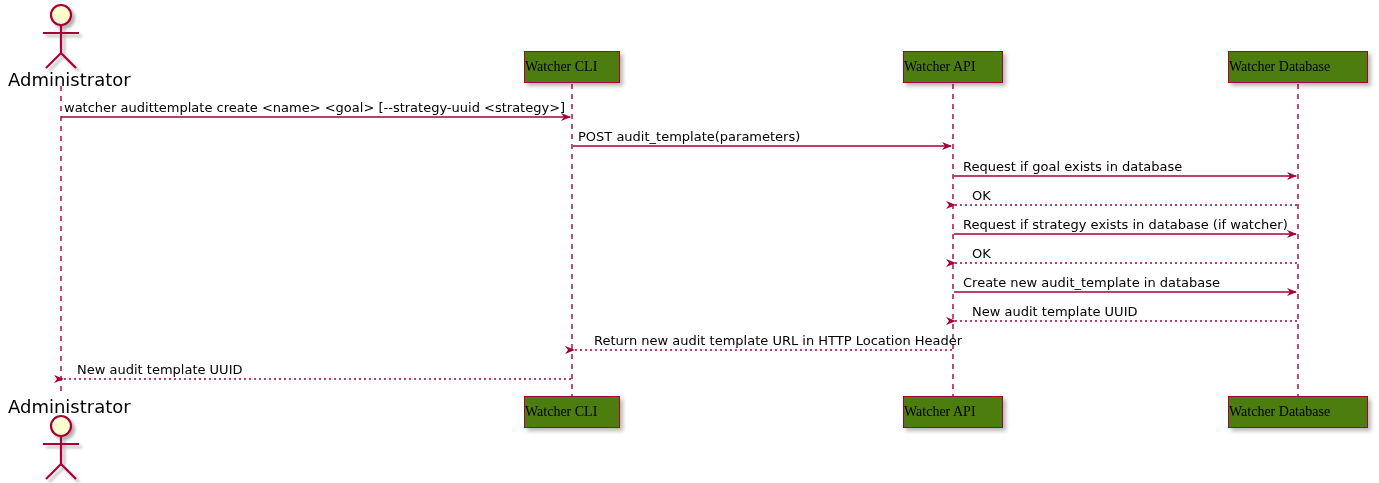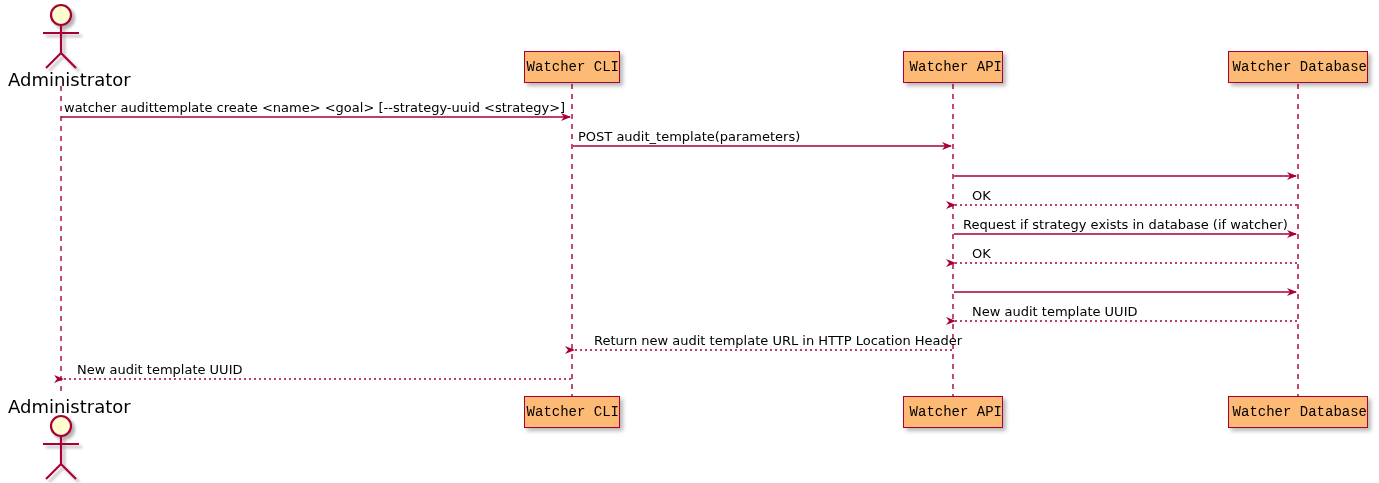--- a/index.html
+++ b/index.html
@@ -28,27 +28,27 @@
     position: absolute;
     font-family: "DejaVu Sans", sans-serif;
     font-size: 13px;
     color: #000000;
     white-space: nowrap;
     line-height: 14px;
   }
   .participant-box {
     position: absolute;
     box-sizing: border-box;
-    background: #fdba74;
+    background: #4d7c0f;
     border: 1.5px solid #A80036;
     box-shadow: 3px 3px 4px rgba(0,0,0,0.28);
     display: flex;
     align-items: center;
-    justify-content: flex-end;
-    font-family: Liberation Mono, monospace;
+    justify-content: flex-start;
+    font-family: Liberation Serif, serif;
     font-size: 14px;
     color: #000000;
     white-space: nowrap;
   }
   .actor-name {
     position: absolute;
     font-family: "DejaVu Sans", sans-serif;
     font-size: 18px;
     color: #000000;
     white-space: nowrap;
@@ -143,27 +143,29 @@
   </div>
 
   <div class="actor-name" style="left:8px; top:69px;">Administrator</div>
 
   <div class="actor-name" style="left:8px; top:396px;">Administrator</div>
 
   <div class="msg-label" style="left:578px; top:130px;">POST audit_template(parameters)</div>
 
   <div class="msg-label" style="left:64px; top:101px;">watcher audittemplate create &lt;name&gt; &lt;goal&gt; [--strategy-uuid &lt;strategy&gt;]</div>
 
+  <div class="msg-label" style="left:963px; top:160px;">Request if goal exists in database</div>
 
   <div class="msg-label" style="left:972px; top:189px;">OK</div>
 
   <div class="msg-label" style="left:963px; top:218px;">Request if strategy exists in database (if watcher)</div>
 
   <div class="msg-label" style="left:972px; top:247px;">OK</div>
 
+  <div class="msg-label" style="left:963px; top:276px;">Create new audit_template in database</div>
 
   <div class="msg-label" style="left:972px; top:305px;">New audit template UUID</div>
 
   <div class="msg-label" style="left:594px; top:334px;">Return new audit template URL in HTTP Location Header</div>
 
   <div class="msg-label" style="left:77px; top:363px;">New audit template UUID</div>
 
 </div>
 
 </body></html>

